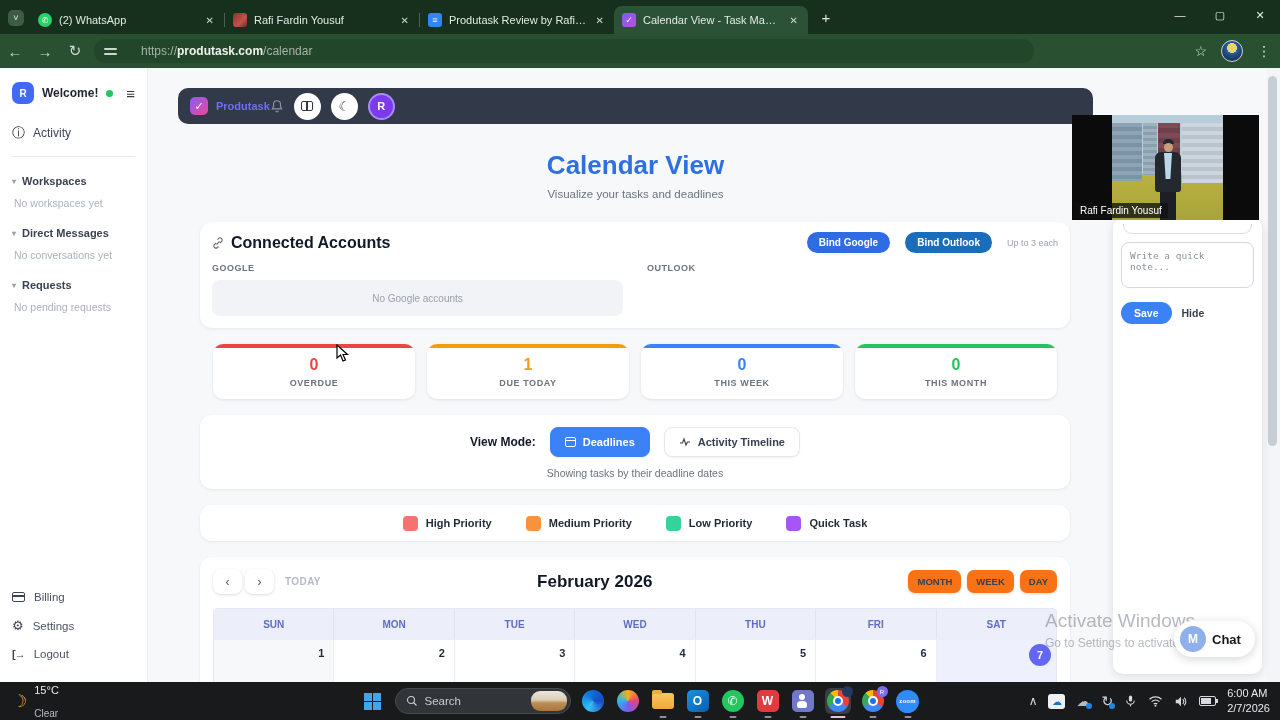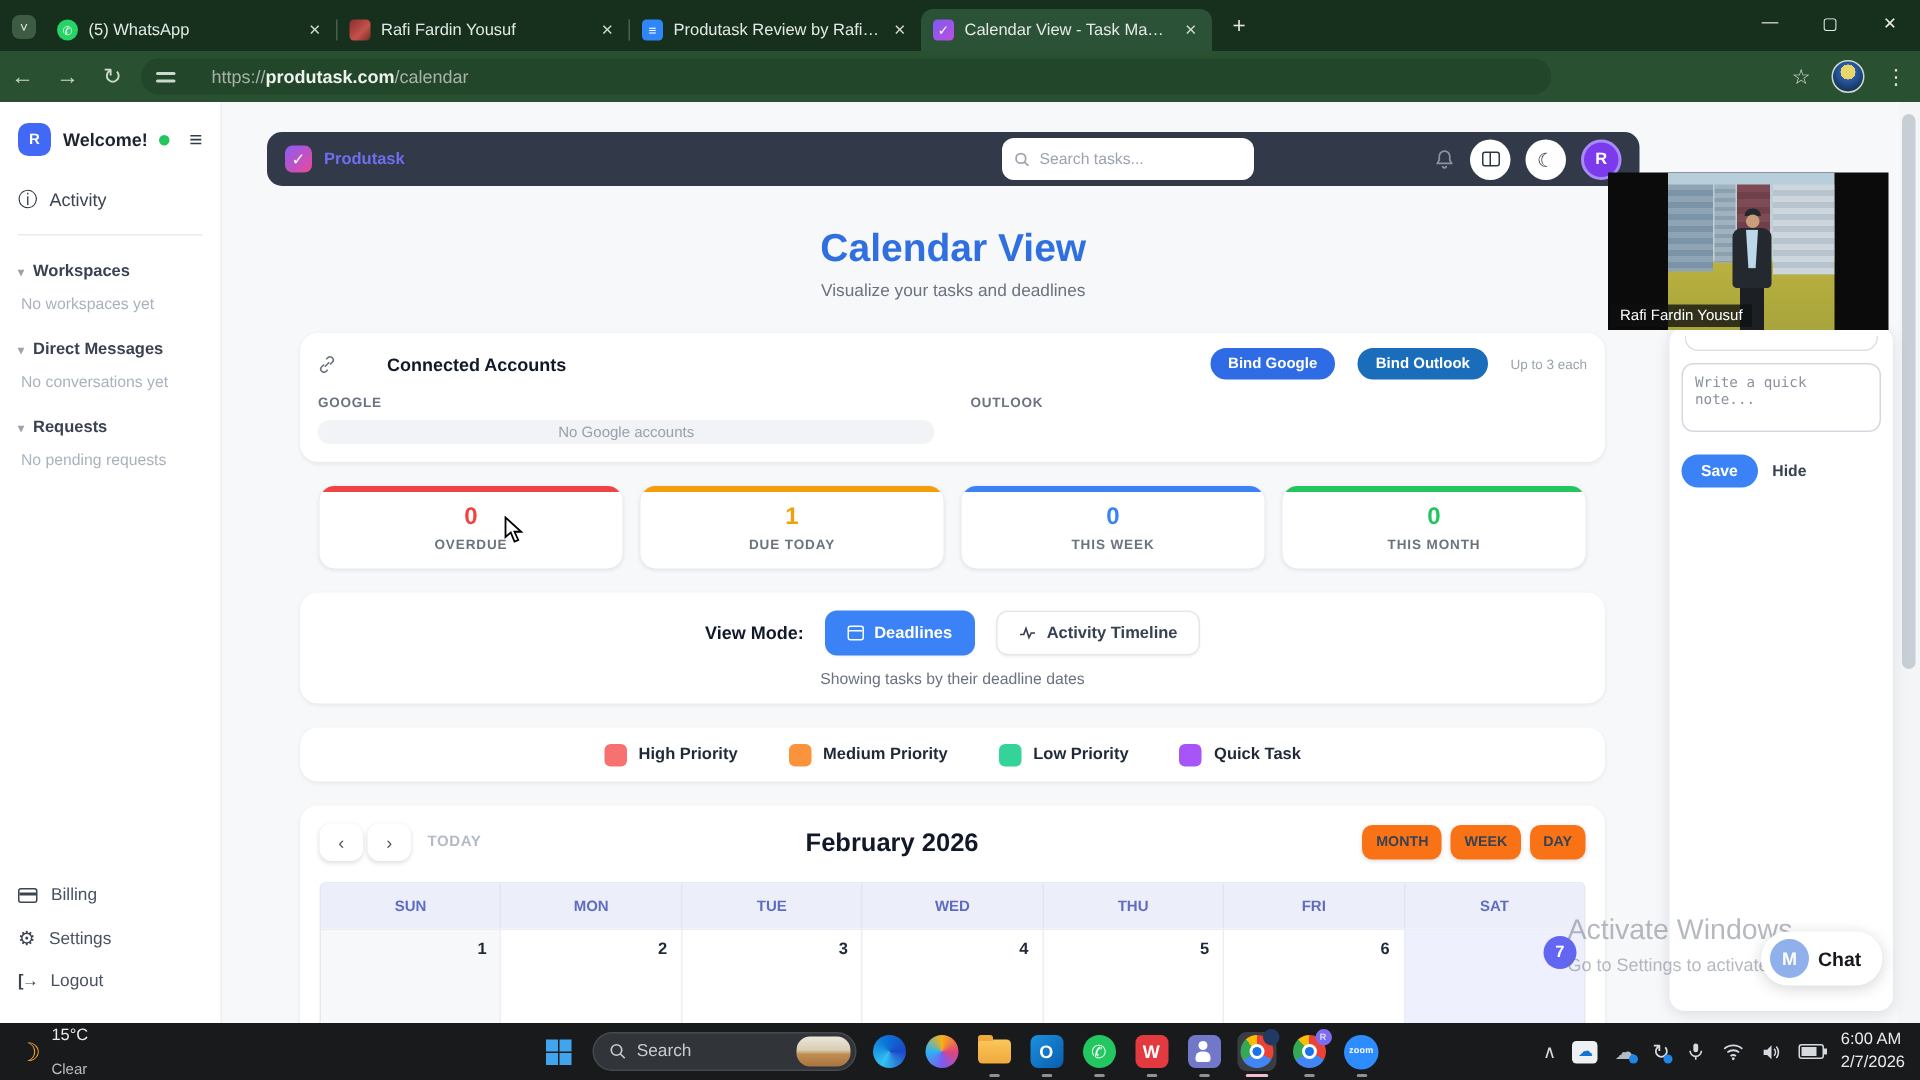--- a/index.html
+++ b/index.html
@@ -75,29 +75,29 @@
   .moon-ico { font-size:13px; }
   .hdr-avatar { width:27px; height:27px; border-radius:50%; background:#7c3aed; border:2px solid #a78bfa; color:#fff; font-size:11px; font-weight:bold; display:flex; align-items:center; justify-content:center; }
 
   .page-title { margin:26px 0 0 0; text-align:center; width:915px; margin-left:30px; font-size:26px; font-weight:800; color:#2f6fe0; }
   .page-subtitle { width:915px; margin-left:30px; margin-top:7px; text-align:center; font-size:11.5px; color:#6b7280; }
 
   .card { background:#fff; border-radius:12px; box-shadow:0 1px 3px rgba(16,24,40,.08); }
   .connected { margin:22px 0 0 52px; width:870px; padding:10px 12px 12px 12px; }
   .conn-head { display:flex; align-items:center; gap:7px; }
   .link-ico { color:#6b7280; font-size:12px; }
-  .conn-title { font-size:12px; font-weight:bold; color:#111827; flex:1;margin-left:27px; }
+  .conn-title { font-size:16px; font-weight:bold; color:#111827; flex:1; }
   .bind-btn { border:none; color:#fff; font-size:10px; font-weight:bold; border-radius:14px; padding:5px 12px; font-family:"Liberation Sans", sans-serif; }
   .bind-google { background:#2e6be5; margin-right:8px; }
   .bind-outlook { background:#1a6dbb; margin-right:8px; }
   .limit-note { font-size:9px; color:#9ca3af; }
   .conn-cols { display:flex; gap:24px; margin-top:10px; }
   .conn-col { flex:1; }
   .conn-col-label { font-size:9px; font-weight:bold; letter-spacing:.5px; color:#6b7280; }
-  .conn-empty { margin-top:7px; height:16px; background:#f1f3f6; border-radius:8px; display:flex; align-items:center; justify-content:center; font-size:10px; color:#9aa1ad; }
+  .conn-empty { margin-top:7px; height:36px; background:#f1f3f6; border-radius:8px; display:flex; align-items:center; justify-content:center; font-size:10px; color:#9aa1ad; }
 
   .stats-row { display:flex; gap:12px; margin:16px 0 0 65px; width:844px; }
   .stat-card { flex:1; background:#fff; border-radius:10px; box-shadow:0 1px 3px rgba(16,24,40,.1); overflow:hidden; text-align:center; padding-bottom:11px; }
   .stat-bar { height:4px; }
   .stat-value { margin-top:8px; font-size:16px; font-weight:800; }
   .stat-label { margin-top:4px; font-size:9px; font-weight:bold; letter-spacing:.6px; color:#6b7280; }
 
   .viewmode { margin:16px 0 0 52px; width:870px; padding:12px 0 10px 0; }
   .vm-row { display:flex; align-items:center; justify-content:center; gap:14px; }
   .vm-label { font-size:12px; font-weight:bold; color:#111827; }
@@ -212,21 +212,21 @@
 </style>
 </head>
 <body>
 
 <div class="screen">
 
   <div class="tabbar">
     <div class="tab-chevron">˅</div>
     <div class="tab">
       <span class="favicon fav-whatsapp">✆</span>
-      <span class="title">(5) WhatsApp</span>
+      <span class="title">(2) WhatsApp</span>
       <span class="close">✕</span>
     </div>
     <div class="tab-sep"></div>
     <div class="tab">
       <span class="favicon fav-photo"></span>
       <span class="title">Rafi Fardin Yousuf</span>
       <span class="close">✕</span>
     </div>
     <div class="tab-sep"></div>
     <div class="tab">
@@ -309,27 +309,20 @@
       <div class="sb-foot-item" style="margin-bottom:12px;">
         <span class="logout-ico">[→</span>
         <span>Logout</span>
       </div>
     </aside>
 
     <main class="main">
       <div class="app-header">
         <span class="brand-logo">✓</span>
         <span class="brand-name">Produtask</span>
-        <div class="hdr-search">
-          <svg width="11" height="11" viewBox="0 0 24 24">
-              <circle cx="10" cy="10" r="7" fill="none" stroke="#9ca3af" stroke-width="2.5"></circle>
-              <line x1="15" y1="15" x2="21" y2="21" stroke="#9ca3af" stroke-width="2.5"></line>
-            </svg>
-          <input type="text" placeholder="Search tasks..." style="">
-        </div>
         <div class="hdr-icons">
           <svg class="bell" width="14" height="14" viewBox="0 0 24 24">
               <path d="M12 3a6 6 0 0 0-6 6v4l-2 4h16l-2-4V9a6 6 0 0 0-6-6z" fill="none" stroke="#8a93a6" stroke-width="2"></path>
               <path d="M10 20a2 2 0 0 0 4 0" fill="none" stroke="#8a93a6" stroke-width="2"></path>
             </svg>
           <span class="circ-btn">
               <span class="panel-ico"></span>
             </span>
           <span class="circ-btn">
               <span class="moon-ico">☾</span>

